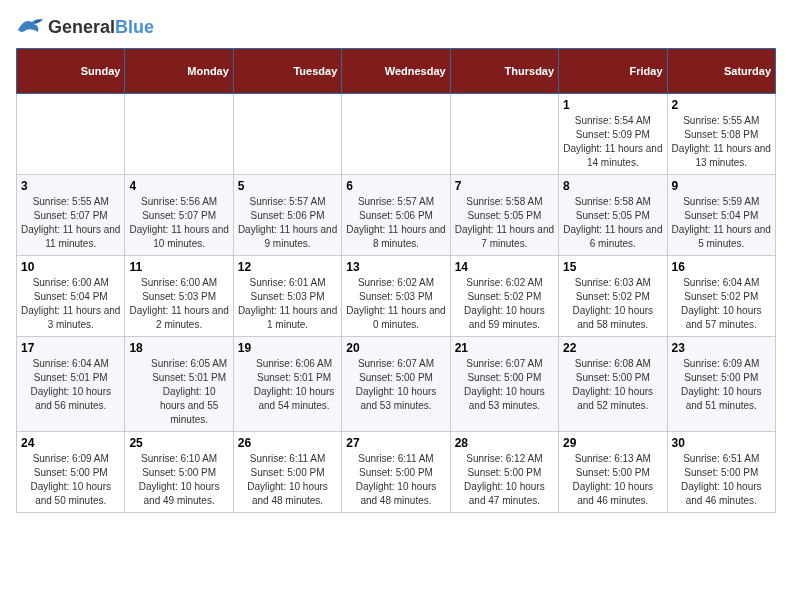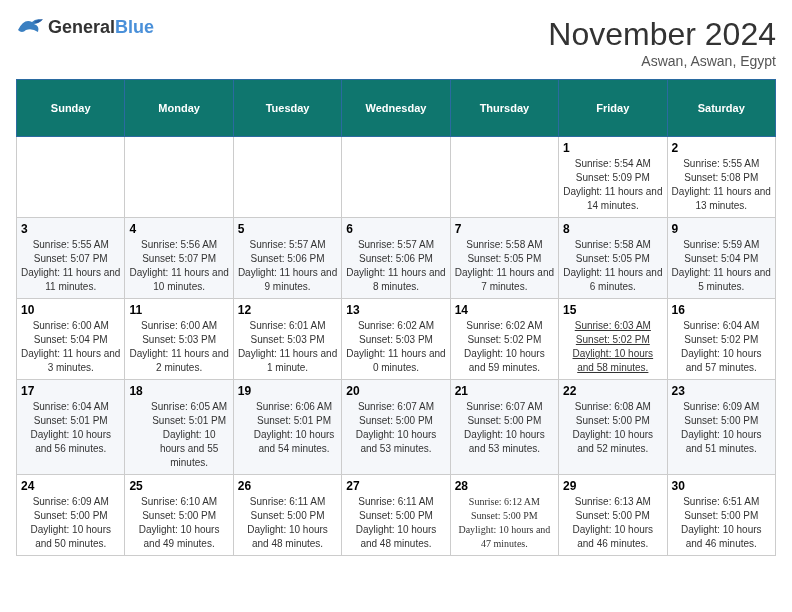--- a/index.html
+++ b/index.html
@@ -48,24 +48,24 @@
     .location {
       font-size: 14px;
       color: #555;
     }
     .calendar {
       width: 100%;
       border-collapse: collapse;
       font-size: 11px;
     }
     .calendar th {
-      background: #0f766e;
+      background: #7f1d1d;
       color: #fff;
-      padding: 22px 4px;
-      text-align: center;
+      padding: 16px 4px;
+      text-align: right;
       font-weight: bold;
       border: 1px solid #2a6aa0;
     }
     .calendar td {
       border: 1px solid #ccc;
       vertical-align: top;
       padding: 4px;
       width: calc(100% / 7);
       min-height: 80px;
       background: #fff;
@@ -95,24 +95,20 @@
 <div class="header-area">
   <div class="logo">
     <svg class="logo-bird" viewBox="0 0 28 22" xmlns="http://www.w3.org/2000/svg">
       <path d="M2,14 Q8,2 16,6 Q20,2 26,4 Q22,8 18,8 Q24,10 22,16 Q16,12 10,14 Q6,18 2,14Z" fill="#3a7fc1"></path>
       <path d="M18,6 Q22,3 27,3 Q24,7 20,7Z" fill="#2a5fa0"></path>
     </svg>
     <div>
       <span class="logo-text-general">General</span><span class="logo-text-blue">Blue</span>
     </div>
   </div>
-  <div class="title-area">
-    <div class="month-title">November 2024</div>
-    <div class="location">Aswan, Aswan, Egypt</div>
-  </div>
 </div>
 
 <table class="calendar">
   <thead>
     <tr>
     <th>Sunday</th>
         <th>Monday</th>
         <th>Tuesday</th>
         <th>Wednesday</th>
         <th>Thursday</th>
@@ -210,21 +206,21 @@
 Daylight: 11 hours and 0 minutes.</div>
         </td>
         <td>
           <span class="day-num">14</span>
           <div class="day-info" style="white-space: pre-line;">Sunrise: 6:02 AM
 Sunset: 5:02 PM
 Daylight: 10 hours and 59 minutes.</div>
         </td>
         <td>
           <span class="day-num">15</span>
-          <div class="day-info" style="white-space: pre-line; text-decoration: underline;">Sunrise: 6:03 AM
+          <div class="day-info" style="white-space: pre-line;">Sunrise: 6:03 AM
 Sunset: 5:02 PM
 Daylight: 10 hours and 58 minutes.</div>
         </td>
         <td>
           <span class="day-num">16</span>
           <div class="day-info" style="white-space: pre-line;">Sunrise: 6:04 AM
 Sunset: 5:02 PM
 Daylight: 10 hours and 57 minutes.</div>
         </td>
       </tr>
@@ -292,21 +288,21 @@
 Daylight: 10 hours and 48 minutes.</div>
         </td>
         <td>
           <span class="day-num">27</span>
           <div class="day-info" style="white-space: pre-line;">Sunrise: 6:11 AM
 Sunset: 5:00 PM
 Daylight: 10 hours and 48 minutes.</div>
         </td>
         <td>
           <span class="day-num">28</span>
-          <div class="day-info" style="white-space: pre-line; font-family: Liberation Serif, serif;">Sunrise: 6:12 AM
+          <div class="day-info" style="white-space: pre-line;">Sunrise: 6:12 AM
 Sunset: 5:00 PM
 Daylight: 10 hours and 47 minutes.</div>
         </td>
         <td>
           <span class="day-num">29</span>
           <div class="day-info" style="white-space: pre-line;">Sunrise: 6:13 AM
 Sunset: 5:00 PM
 Daylight: 10 hours and 46 minutes.</div>
         </td>
         <td>

